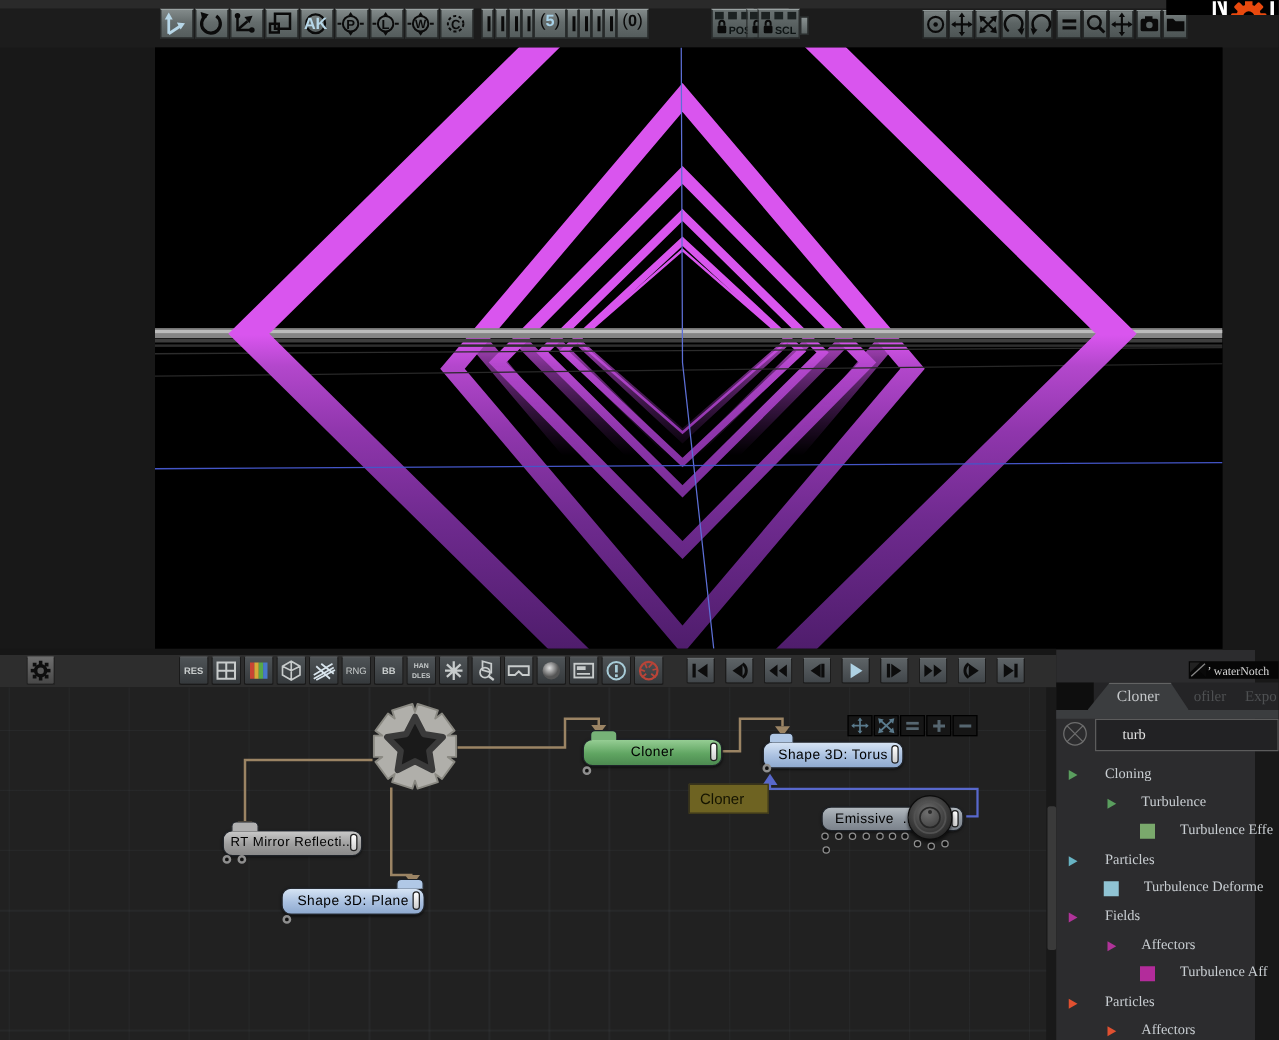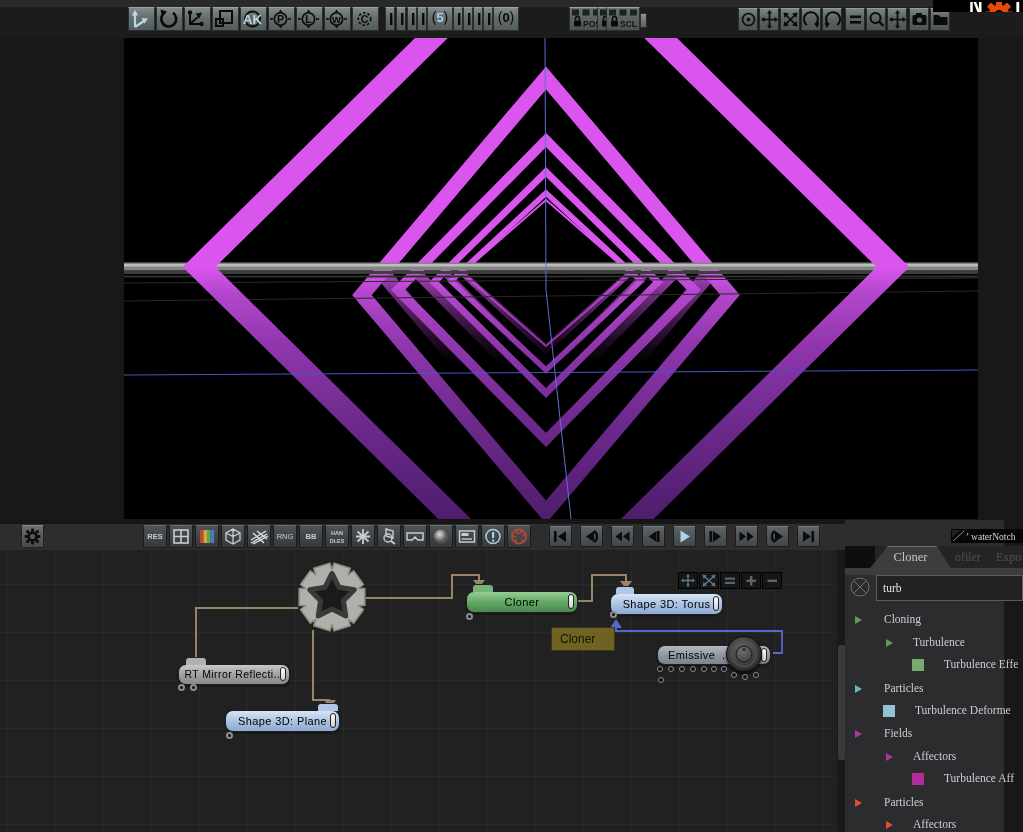--- a/index.html
+++ b/index.html
@@ -519,21 +519,21 @@
 <div style="position:absolute;left:0;top:26px;width:178px;height:22px;background:#242426;"></div>
 <div style="position:absolute;left:0;top:26px;width:30px;height:22px;background:#0e0e0e;"></div>
 <div style="position:absolute;left:25px;top:26px;width:81px;height:22px;background:#3b3d3f;clip-path:polygon(0 100%,22% 0,82% 0,100% 100%);border-top:1px solid #707070;"></div>
 <div style="position:absolute;left:25px;top:26px;width:81px;height:22px;color:#c4c7c9;font-size:12.5px;text-align:center;line-height:22px;">Cloner</div>
 <div style="position:absolute;left:110px;top:26px;width:68px;height:22px;color:#4e5052;font-size:12px;line-height:22px;">ofiler&nbsp;&nbsp;&nbsp;&nbsp;&nbsp;Expo</div>
 <div style="position:absolute;left:0;top:48px;width:178px;height:7px;background:#3b3d3f;"></div>
 <svg width="22" height="22" style="position:absolute;left:5px;top:57px;">
         <circle cx="10" cy="10" r="9" fill="none" stroke="#6e6e6e" stroke-width="1"></circle>
         <path d="M3.5 3.5 L16.5 16.5 M16.5 3.5 L3.5 16.5" stroke="#6e6e6e" stroke-width="1"></path>
       </svg>
-<div style="position:absolute;left:31px;top:55px;width:147px;height:26px;background:#222224;border:1px solid #5c5c5c;color:#e4e4e4;font-size:11.5px;line-height:24px;padding-left:6px;">turb</div>
+<div style="position:absolute;left:31px;top:55px;width:147px;height:26px;background:#222224;border:1px solid #5c5c5c;color:#e4e4e4;font-size:11.5px;line-height:24px;padding-left:21px;">turb</div>
 <div class="tarrow" style="left:10px;top:96px;border-left-color:#5a9e5e;"></div>
       <div class="treetxt" style="left:39px;top:93px;">Cloning</div>
 <div class="tarrow" style="left:41px;top:119px;border-left-color:#5a9e5e;"></div>
       <div class="treetxt" style="left:68px;top:116px;">Turbulence</div>
 <div class="tsq" style="left:67px;top:139px;background:#7aa96c;"></div>
       <div class="treetxt" style="left:99px;top:138px;">Turbulence Effe</div>
 <div class="tarrow" style="left:10px;top:165px;border-left-color:#68b4c4;"></div>
       <div class="treetxt" style="left:39px;top:162px;">Particles</div>
 <div class="tsq" style="left:38px;top:185px;background:#90c4d4;"></div>
       <div class="treetxt" style="left:70px;top:184px;">Turbulence Deforme</div>

